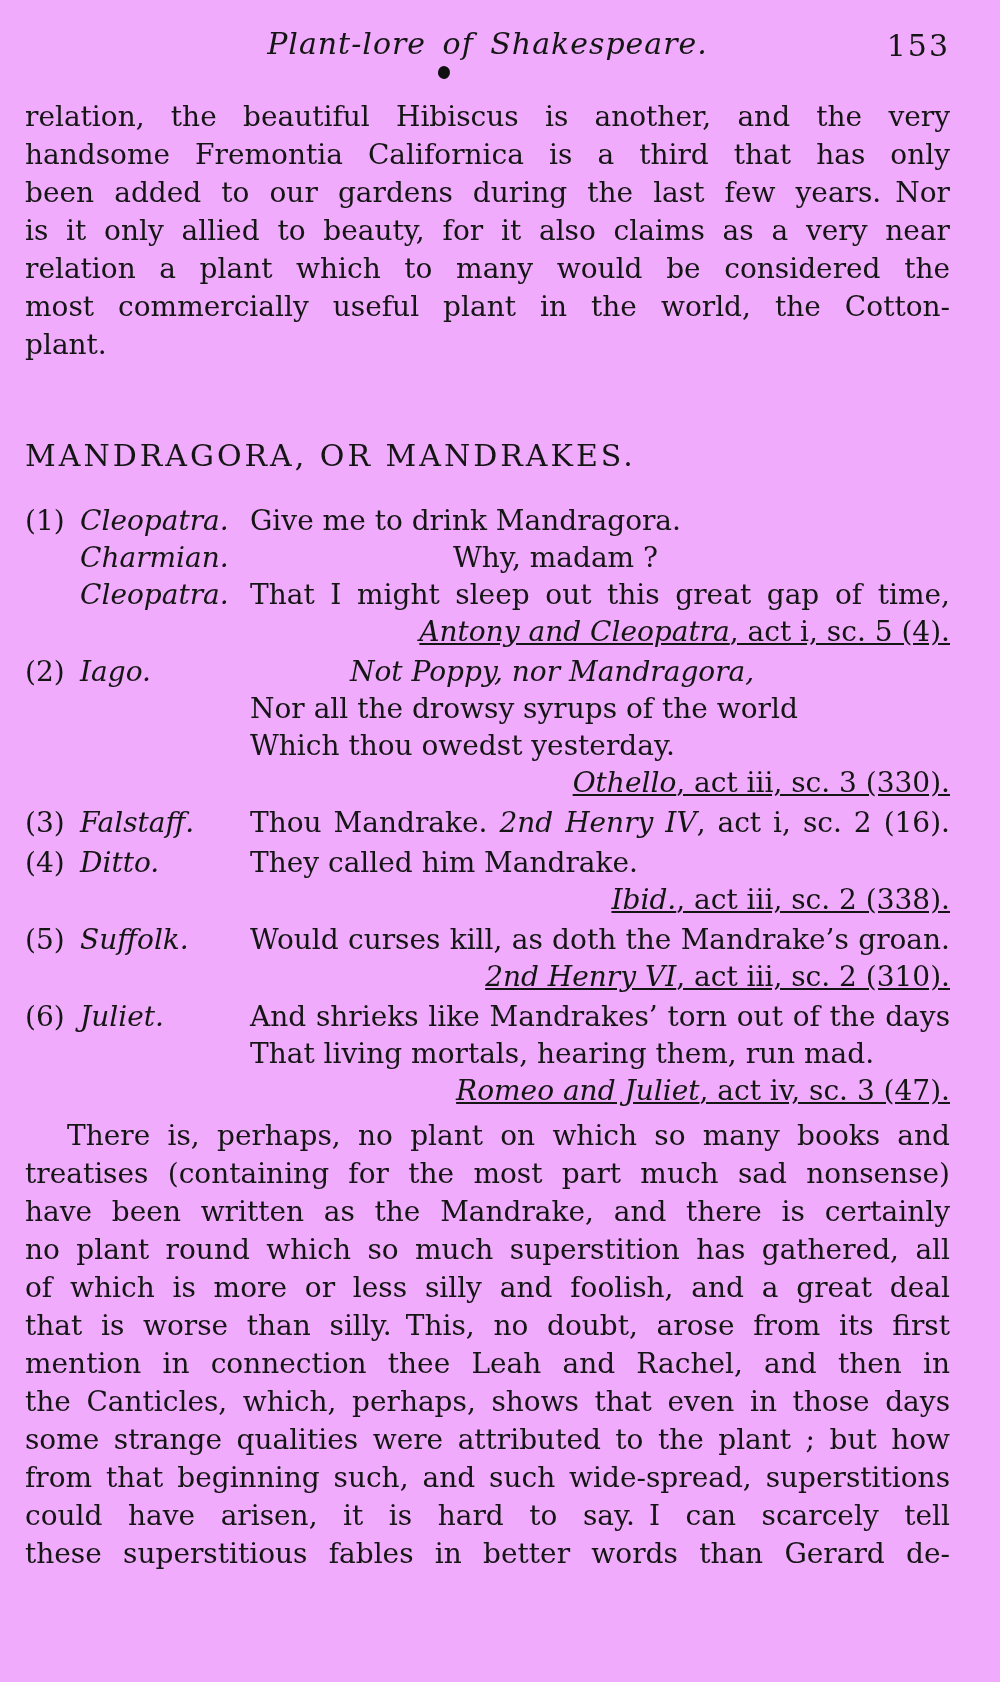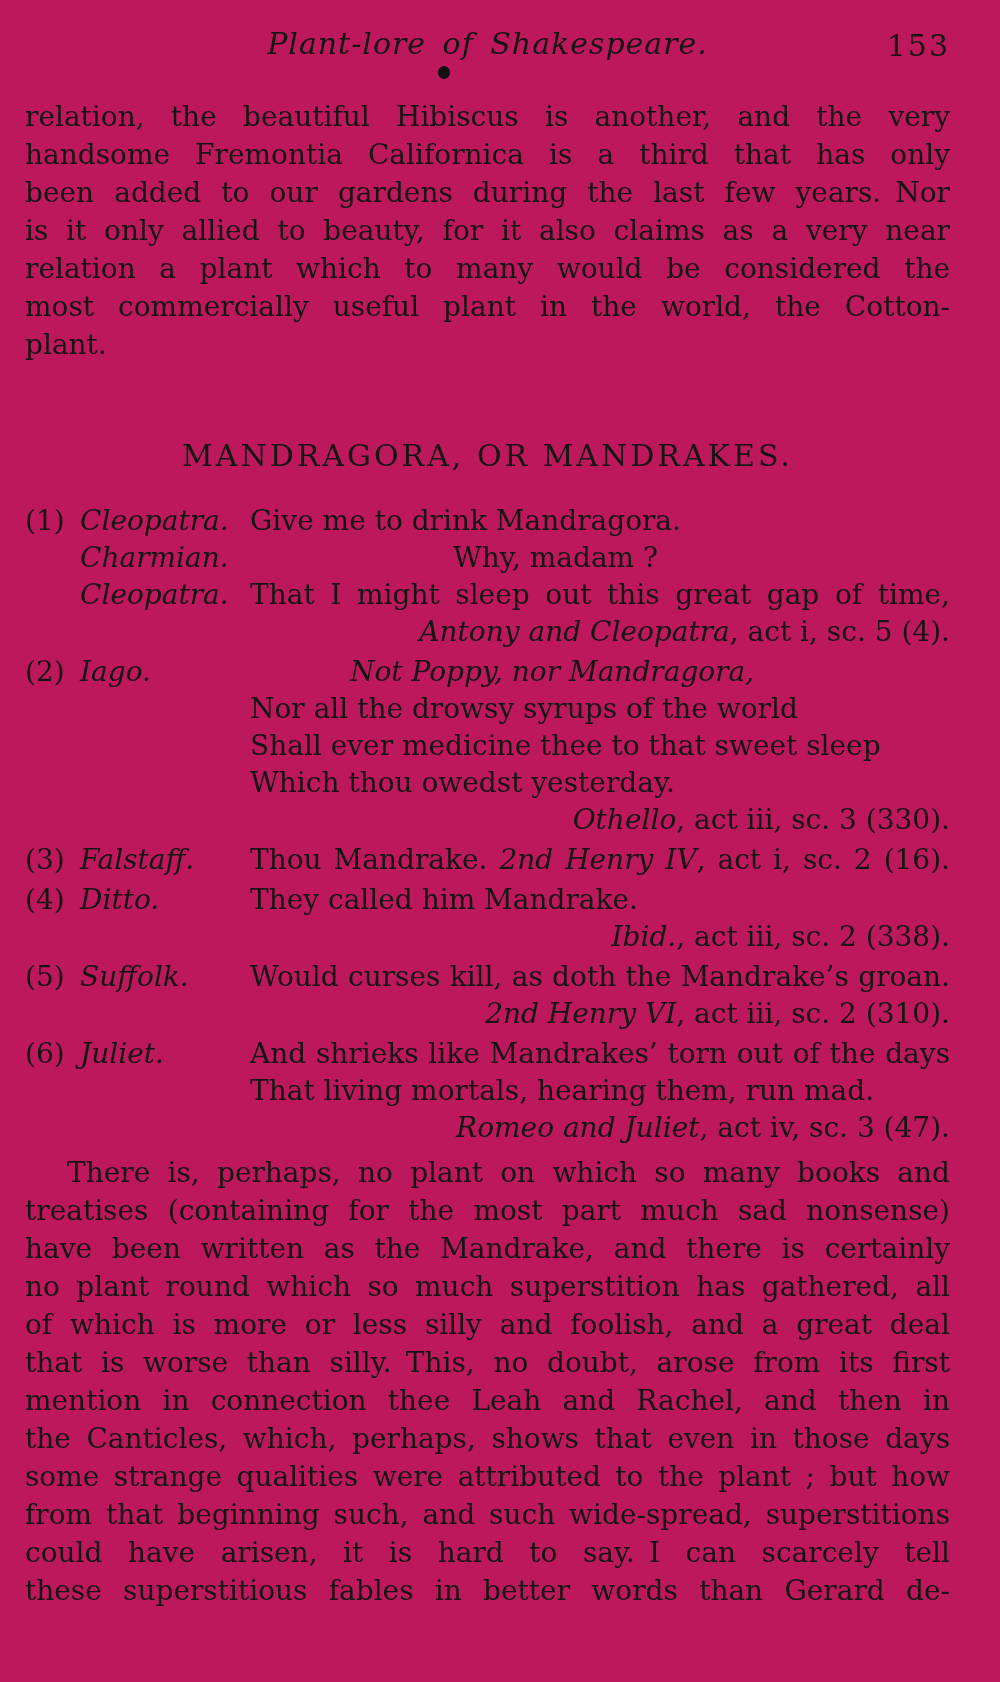--- a/index.html
+++ b/index.html
@@ -1,20 +1,20 @@
 <!DOCTYPE html>
 <html><head>
 <meta charset="utf-8">
 <style>
   html,body { margin:0; padding:0; background:#e8e8e8; }
   .page {
     position:relative;
     width:1000px; height:1682px;
     margin:0 auto;
-    background:#be185d;
+    background:#f0abfc;
     color:#151515;
     font-family:"DejaVu Serif","Liberation Serif",serif;
     overflow:hidden;
   }
   
   .running-header { position:relative; margin:22px 50px 0 25px; height:44px; }
   .header-title {
     display:block; text-align:center;
     font-style:italic; font-size:30px; line-height:44px;
     letter-spacing:1px; word-spacing:6px;
@@ -32,33 +32,33 @@
   .para { margin:0 50px 0 25px; font-size:28px; line-height:38px; }
   .para-1 { margin-top:32px; }
   .para-2 { margin-top:8px; }
   .pline { white-space:normal; }
   .pline.j { text-align:justify; text-align-last:justify; }
   .pline.first { text-indent:42px; }
   
   .section-heading {
     margin:72px 50px 0 25px;
     font-weight:normal; font-size:30px; line-height:40px;
-    text-align:center; letter-spacing:3px;
+    letter-spacing:3px;
   }
   
   .quotes { margin:26px 50px 0 25px; font-size:28px; line-height:37px; }
   .q + .q { margin-top:3px; }
   .qrow { display:flex; }
   .qnum { width:55px; flex:none; }
   .qspeaker { width:170px; flex:none; font-style:italic; }
   .qtext { flex:1; }
   .qtext.j { text-align:justify; text-align-last:justify; }
   .ind-100 { padding-left:100px;font-style:italic; }
   .ind-200 { padding-left:203px; }
-  .qcite { text-align:right; }
+  .qcite { text-align:right;text-decoration:underline; }
   .it { font-style:italic; }
 </style>
 </head>
 <body>
 
 <div class="page">
 
   <div class="running-header">
     <span class="header-title">Plant-lore of Shakespeare.</span>
     <span class="page-number">153</span>
@@ -111,21 +111,20 @@
         <span class="qtext ind-100">Not Poppy, nor Mandragora,</span>
       </div>
       <div class="qrow">
         <span class="qnum"></span>
         <span class="qspeaker"></span>
         <span class="qtext">Nor all the drowsy syrups of the world</span>
       </div>
       <div class="qrow">
         <span class="qnum"></span>
         <span class="qspeaker"></span>
-        <span class="qtext">Shall ever medicine thee to that sweet sleep</span>
       </div>
       <div class="qrow">
         <span class="qnum"></span>
         <span class="qspeaker"></span>
         <span class="qtext">Which thou owedst yesterday.</span>
       </div>
       <div class="qcite">
         <span class="it">Othello</span><span>, act iii, sc. 3 (330).</span>
       </div>
     </div>

